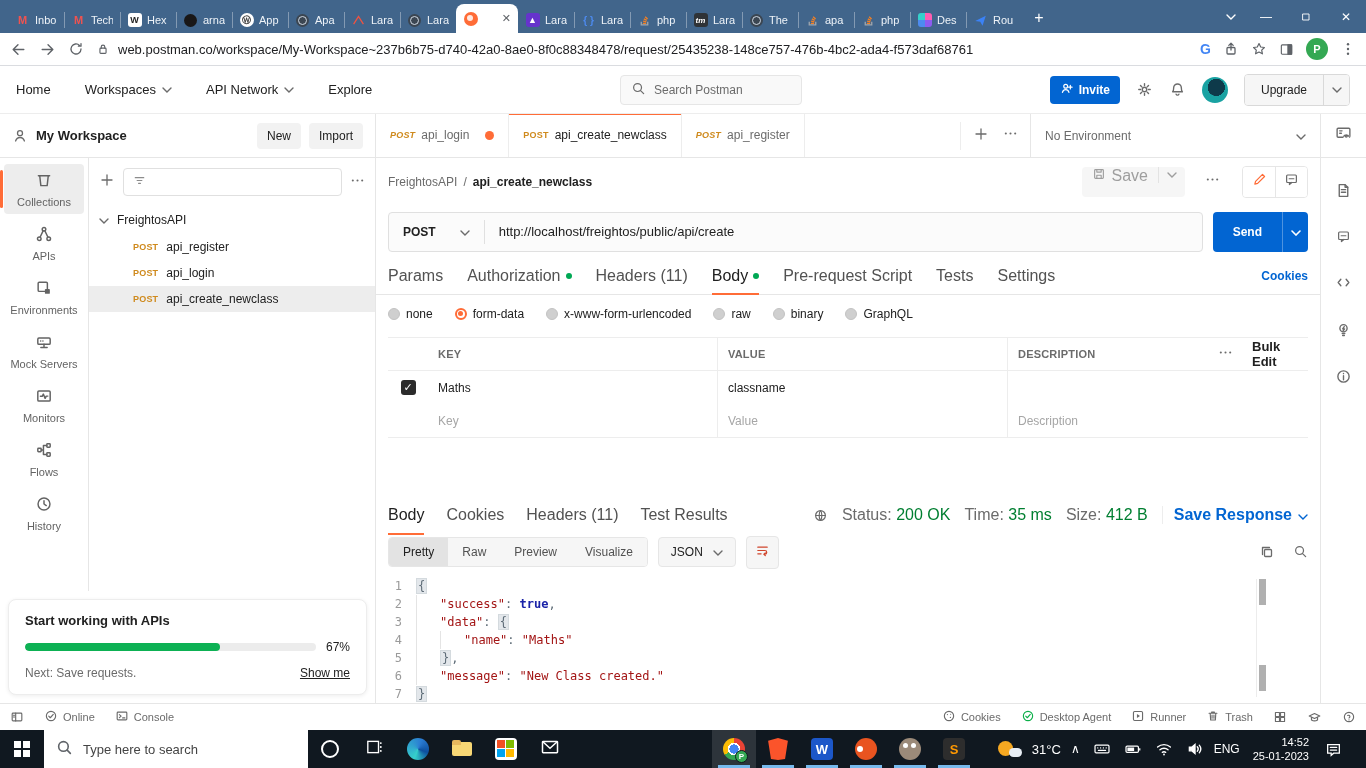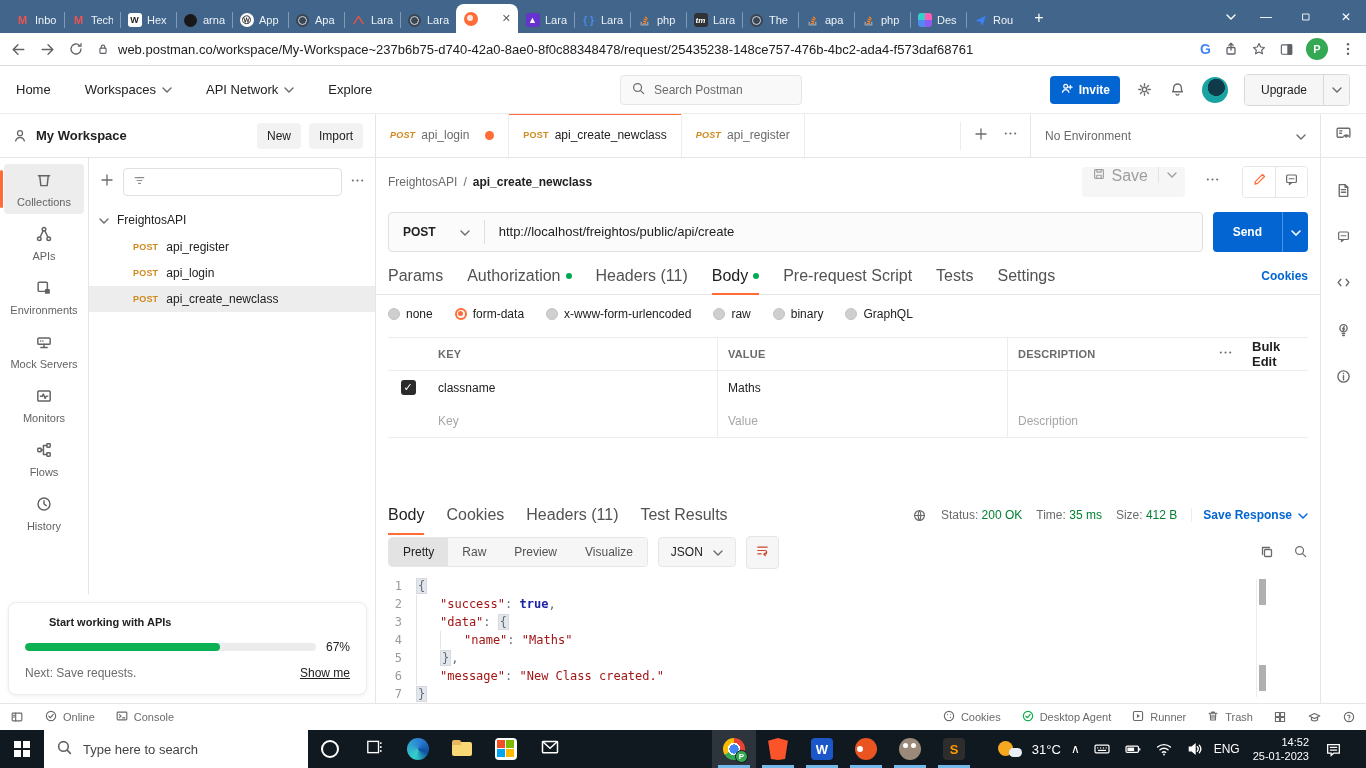--- a/index.html
+++ b/index.html
@@ -68,21 +68,21 @@
   .railitem.active { background:#ededed; }
   .railitem.active::before { content:""; position:absolute; left:-4px; top:6px; bottom:6px; width:3px; background:#ff6c37; border-radius:2px; }
   .tree { flex:1; border-left:1px solid #e6e6e6; padding-top:10px; min-width:0; }
   .treetools { display:flex; align-items:center; gap:8px; padding:0 10px 10px; color:#6b6b6b; }
   .filterbox { flex:1; height:28px; border:1px solid #e0e0e0; border-radius:4px; display:flex; align-items:center; padding:0 8px; color:#8c8c8c; cursor:text; }
   .collrow { display:flex; align-items:center; gap:8px; padding:7px 10px; font-size:12px; color:#212121; cursor:pointer; }
   .reqrow { display:flex; align-items:center; gap:8px; padding:6px 10px 6px 44px; font-size:12px; color:#212121; cursor:pointer; }
   .reqrow.selected { background:#ededed; }
 
   .obcard { margin:8px; border:1px solid #ededed; border-radius:8px; background:#fff; box-shadow:0 1px 4px rgba(0,0,0,.07); padding:13px 16px 14px; }
-  .obtitle { font-size:11px; font-weight:bold; color:#212121; margin-bottom:12px;margin-left:24px; }
+  .obtitle { font-size:13px; font-weight:bold; color:#212121; margin-bottom:12px; }
   .obbar { display:flex; align-items:center; gap:10px; margin-bottom:12px; }
   .obtrack { flex:1; height:8px; border-radius:4px; background:#ececec; overflow:hidden; }
   .obfill { height:100%; background:#0db154; border-radius:4px; }
   .obpct { font-size:12px; color:#212121; }
   .obfoot { display:flex; justify-content:space-between; font-size:12px; }
   .obnext { color:#6b6b6b; }
   .obshow { color:#212121; text-decoration:underline; cursor:pointer; }
 
   
   .main { flex:1; display:flex; flex-direction:column; min-width:0; padding:0; }
@@ -135,21 +135,21 @@
   .c-meat { width:34px; justify-content:center; border-right:none; color:#6b6b6b; }
   .c-bulk { width:66px; border-right:none; font-size:13px; font-weight:bold; color:#212121; cursor:pointer; }
   .ckbox { width:15px; height:15px; border-radius:3px; background:#2b2b2b; display:flex; align-items:center; justify-content:center; color:#fff; font-size:11px; cursor:pointer; }
   .cellinput { border:none; outline:none; background:transparent; font-size:12px; width:100%; font-family:inherit; color:#212121; }
   .cellinput::placeholder { color:#a6a6a6; }
 
   
   .respblock { margin-top:auto; display:flex; flex-direction:column; min-height:0; }
   .resptabs { height:32px; display:flex; align-items:center; padding:0 12px; gap:22px; }
   .resptabs .rqtab.active::after { bottom:-4px; }
-  .respmeta { margin-left:auto; display:flex; align-items:center; gap:14px; font-size:12px; }
+  .respmeta { margin-left:auto; display:flex; align-items:center; gap:14px; font-size:16px; }
   .mlab { color:#6b6b6b; }
   .mval { color:#007f31; }
   .saveresp { display:flex; align-items:center; gap:6px; color:#0265d2; font-weight:bold; border-left:1px solid #ededed; padding-left:11px; cursor:pointer; }
   .viewsrow { height:42px; display:flex; align-items:center; padding:0 12px; gap:10px; }
   .viewgrp { display:flex; border:1px solid #e6e6e6; border-radius:4px; overflow:hidden; }
   .vtab { padding:7px 14px; font-size:12px; color:#525252; background:#f6f6f6; cursor:pointer; }
   .vtab.active { background:#e3e3e3; color:#212121; }
   .fmtsel { display:flex; align-items:center; gap:10px; border:1px solid #e6e6e6; border-radius:4px; background:#f6f6f6; padding:7px 12px; font-size:12px; color:#212121; cursor:pointer; }
   .fmtsel .chevi { color:#6b6b6b; }
   .wrapbtn { border:1px solid #e6e6e6; border-radius:4px; background:#f6f6f6; padding:6px 8px; color:#d0452c; display:flex; cursor:pointer; }
@@ -785,22 +785,22 @@
                     <circle cx="13" cy="8" r="1.1" fill="currentColor" stroke="none"></circle>
                   </svg></span>
               </div>
             <div class="cell c-bulk">Bulk Edit</div>
           </div>
           <div id="kvrows">
               <div class="kvrow">
     <div class="cell c-check">
                   <span class="ckbox">✓</span>
                 </div>
+    <div class="cell c-val">Maths</div>
     <div class="cell c-key">classname</div>
-    <div class="cell c-val">Maths</div>
     <div class="cell c-desc"></div>
   </div>
             </div>
           <div class="kvrow">
             <div class="cell c-check"></div>
             <div class="cell c-key">
                 <input class="cellinput" placeholder="Key" style="">
               </div>
             <div class="cell c-val">
                 <input class="cellinput" placeholder="Value" style="">

